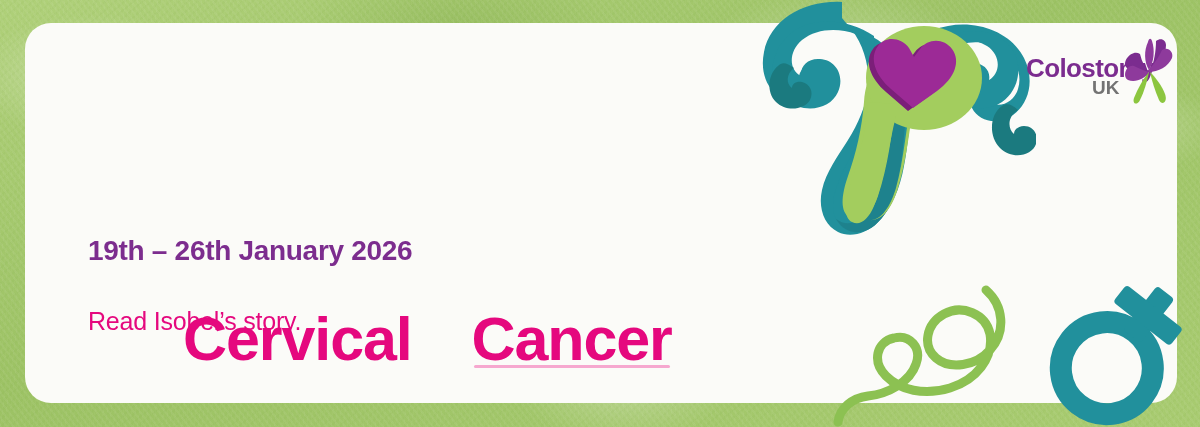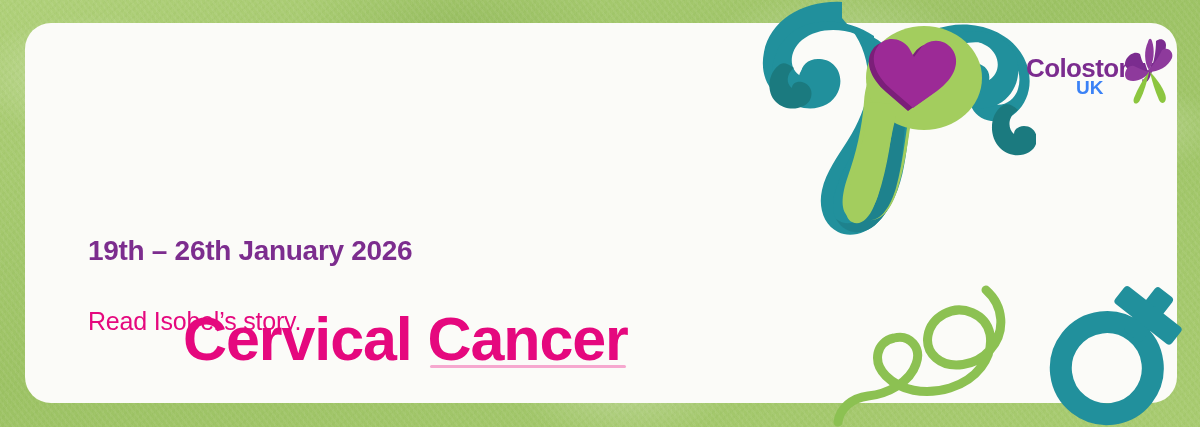--- a/index.html
+++ b/index.html
@@ -63,21 +63,21 @@
     top: 101px;
     margin: 0;
     font-size: 61px;
     line-height: 68px;
     font-weight: 700;
     letter-spacing: -1.1px;
     color: #e5087e;
     white-space: pre;
   }
   .headline .ln { display: block; }
-  .underline-word { position: relative; }
+  .underline-word { position: relative; margin-left: 44px; }
   .underline-word::after {
     content: "";
     position: absolute;
     left: 2px;
     right: 2px;
     bottom: 5px;
     height: 3px;
     background: #f6a8cf;
     border-radius: 2px;
   }
@@ -120,27 +120,27 @@
     left: 4px;
     top: 18px;
     font-size: 26px;
     line-height: 28px;
     font-weight: 700;
     letter-spacing: -0.6px;
     color: #7b2c8f;
   }
   .logo-uk {
     position: absolute;
-    left: 54px;
+    left: 70px;
     top: 42px;
     font-size: 19px;
     line-height: 20px;
     font-weight: 700;
     letter-spacing: 0px;
-    color: #3b82f6;
+    color: #737373;
   }
   .logo-mark {
     position: absolute;
     left: 96px;
     top: 0px;
     width: 56px;
     height: 70px;
   }
 
   

